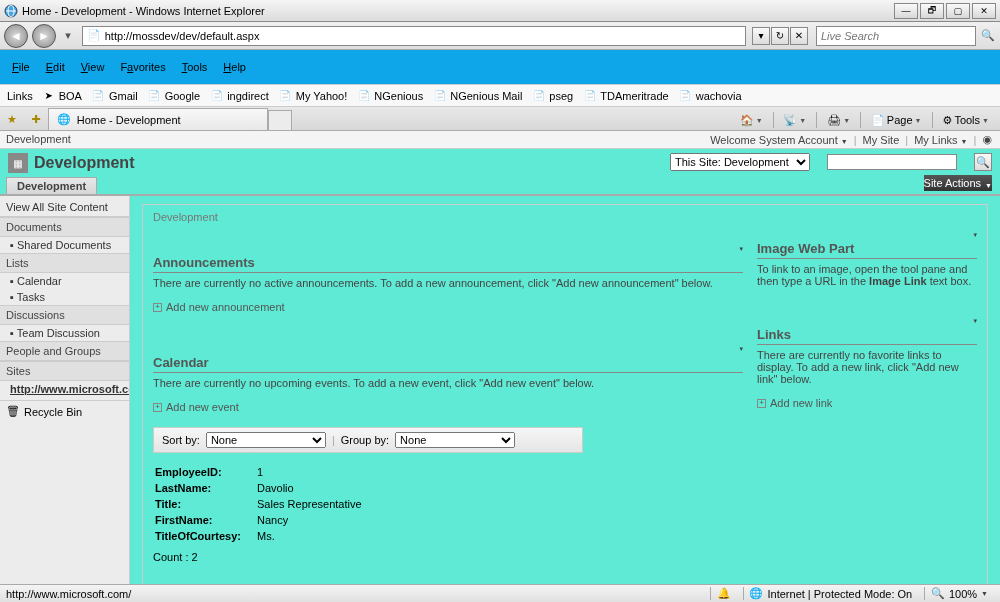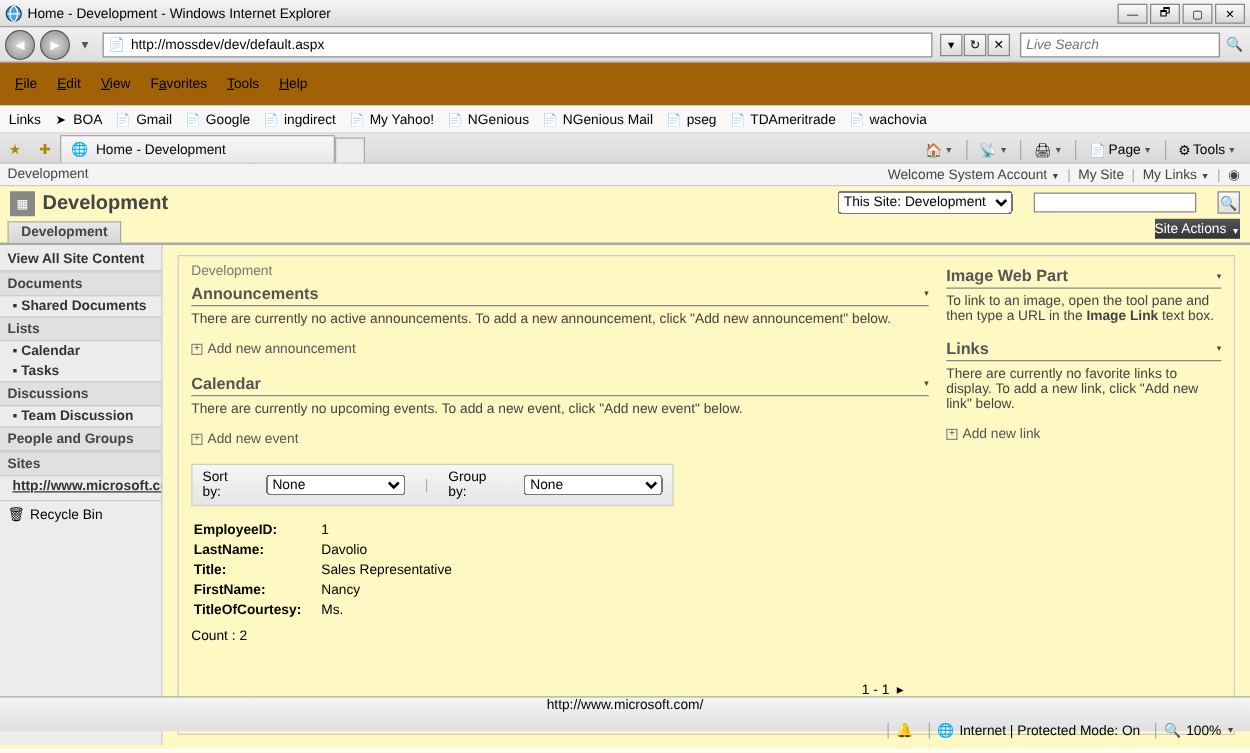--- a/index.html
+++ b/index.html
@@ -12,76 +12,76 @@
 .navbar { background: linear-gradient(#f0f0f0,#dedede); height: 28px; display: flex; align-items: center; padding: 0 4px; border-bottom: 1px solid #aaa; gap:4px; }
 .navbtn { width: 24px; height: 24px; border-radius: 50%; background: radial-gradient(#ddd,#888); border: 1px solid #555; display:flex;align-items:center;justify-content:center; cursor:pointer; color:#fff; font-size:12px;}
 .navsmall { width: 16px; height: 20px; display:flex;align-items:center;justify-content:center; cursor:pointer; color:#555;}
 .addrbox { flex: 1; height: 20px; border: 1px solid #888; background: #fff; display: flex; align-items: center; padding: 0 4px; margin:0 2px; }
 .addrbox .page-icon { width:14px;margin-right:4px;}
 .addrbox input { border:none; outline:none; font-size:11px; width:100%; }
 .addr-controls { display:flex; gap:1px; margin-right:4px;}
 .addr-controls div { width:18px;height:18px;border:1px solid #888;background:linear-gradient(#fafafa,#ddd);display:flex;align-items:center;justify-content:center;cursor:pointer;font-size:10px;}
 .searchbox { width:160px; height:20px; border:1px solid #888; background:#fff; display:flex; align-items:center; padding:0 4px;}
 .searchbox input { border:none;outline:none;font-size:11px;font-style:italic;color:#888;width:100%; }
-.menubar { height: 20px; display:flex; align-items:center; padding: 17px 4px; border-bottom: 1px solid #ccc; background:#a16207;}
+.menubar { height: 20px; display:flex; align-items:center; padding: 17px 4px; border-bottom: 1px solid #ccc; background:#0ea5e9;}
 .menubar span { padding: 2px 8px; cursor:pointer; }
 .menubar span u { text-decoration: underline; }
 .linksbar { height: 22px; display:flex; align-items:center; padding:0 4px; border-bottom:1px solid #ccc; background:#f8f8f8; gap:2px;}
 .linksbar .lbl { padding:0 3px; }
 .linksbar .lk { padding:2px 4px; cursor:pointer; display:flex;align-items:center;gap:3px;}
 .ico16 { width:14px;height:14px;display:inline-flex;align-items:center;justify-content:center;font-size:10px;}
 .tabstrip { height: 24px; background: linear-gradient(#e8e8e8,#d8d8d8); border-bottom:1px solid #aaa; display:flex; align-items:end;}
 .tabstrip .fav { width:24px;height:22px;display:flex;align-items:center;justify-content:center; cursor:pointer; color:#a80;}
 .tabstrip .addfav { width:24px;height:22px;display:flex;align-items:center;justify-content:center; cursor:pointer; color:#a80;}
 .tabstrip .tab { height:22px; min-width:220px; background:linear-gradient(#f8f8f8,#e8e8e8); border:1px solid #aaa; border-bottom:none; display:flex;align-items:center; padding:0 8px; gap:6px; cursor:pointer;}
 .tabstrip .newtab { width:24px;height:20px;border:1px solid #aaa;border-bottom:none;background:#ececec;cursor:pointer;}
 .tabstrip .right { flex:1; display:flex; justify-content:flex-end; align-items:center; gap:3px; padding-right:6px;}
 .toolbtn { height:20px; padding:0 4px; border:1px solid transparent; display:flex;align-items:center;gap:2px; cursor:pointer; font-size:11px;}
 .toolbtn .drp { font-size:7px; color:#555;}
 .sep { width:1px; height:16px; background:#aaa; margin:0 2px;}
-.sp-contentarea { position:relative; height: calc(602px - 22px - 28px - 20px - 22px - 24px - 18px); overflow:hidden; background:#fef9c3;}
+.sp-contentarea { position:relative; height: calc(602px - 22px - 28px - 20px - 22px - 24px - 18px); overflow:hidden; background:#5eead4;}
 .sp-breadcrumb { height:18px; background:#f4f4f4; border-bottom:1px solid #ccc; padding:2px 6px; font-size:11px; color:#444;}
 .sp-topright { position:absolute; right:8px; top:2px; font-size:11px; color:#444; display:flex; gap:6px; align-items:center;}
 .sp-topright a { color:#444; text-decoration:none; cursor:pointer;}
 .sp-topright .sepv { color:#aaa;}
 .sp-heading { padding:4px 8px 0 8px; display:flex; align-items:center; gap:6px;}
 .sp-heading .logo { width:20px;height:20px;background:#888; display:flex;align-items:center;justify-content:center;color:#fff;font-size:10px;}
 .sp-heading h1 { font-size:16px; font-weight:bold; color:#444;}
 .sp-search { position:absolute; right:8px; top:22px; display:flex; gap:17px; align-items:center;}
 .sp-search select { font-size:11px; width:140px; height:18px;}
 .sp-search input { font-size:11px; width:130px; height:16px; border:1px solid #888; padding:0 2px;}
 .sp-search .go { width:18px;height:18px; border:1px solid #888; background:linear-gradient(#fafafa,#ddd); display:flex;align-items:center;justify-content:center;cursor:pointer;}
 .sp-siteactions { position:absolute; right:8px; top:44px; background:linear-gradient(#555,#333); color:#fff; font-size:11px; padding:2px 0; cursor:pointer; display:flex;align-items:flex-end;gap:4px;}
 .sp-tabs { margin-top:4px; border-bottom:2px solid #aaa; padding-left:6px;}
 .sp-tab { display:inline-block; background:linear-gradient(#e8e8e8,#d6d6d6); border:1px solid #aaa; border-bottom:none; padding:2px 10px; font-weight:bold; font-size:11px; color:#444; cursor:pointer;}
 .sp-body { display:flex; height:calc(100% - 68px);}
 .sp-left { width:130px; background:#ececec; border-right:1px solid #ccc; padding:2px 0; overflow:hidden;}
-.sp-left .hdr { font-weight:bold; padding:3px 6px; background:#e0e0e0; color:#444; font-size:11px;}
+.sp-left .hdr { font-weight:normal; padding:3px 6px; background:#e0e0e0; color:#444; font-size:11px;}
 .sp-left .hdr.bordered { border-top:1px solid #ccc; border-bottom:1px solid #ccc;}
-.sp-left a { display:block; padding:2px 10px; color:#333; text-decoration:none; font-size:11px; cursor:pointer;font-weight:bold;}
+.sp-left a { display:block; padding:2px 10px; color:#333; text-decoration:none; font-size:11px; cursor:pointer;}
 .sp-left a.view { padding:3px 6px; border-bottom:1px solid #ccc;}
 .sp-left a.ext { font-weight:bold; text-decoration:underline; }
 .sp-left .recycle { padding:4px 6px; display:flex; align-items:center; gap:4px; border-top:1px solid #ccc; margin-top:3px;}
 .sp-main { flex:1; padding:8px 12px; overflow:hidden; position:relative;}
 .sp-main-inner { border:1px solid #ccc; height: 100%; padding:6px 10px; display:flex; gap:14px;}
 .sp-center { flex:1; }
 .sp-right { width:220px; }
 .wp-title { font-size:12px; border-bottom:1px solid #888; padding:2px 0; color:#555; display:flex; justify-content:space-between; align-items:center;}
-.wp-title b { font-size:13px;}
+.wp-title b { font-size:13px;margin-top:28px;}
 .wp-body { font-size:11px; color:#444; padding:4px 0 10px 0;}
 .wp-add { color:#555; cursor:pointer; display:flex; align-items:center; gap:4px; font-size:11px; padding:2px 0;}
 .wp-add .sq { width:9px;height:9px;border:1px solid #888;display:flex;align-items:center;justify-content:center;font-size:8px;line-height:8px;}
 .crumb { color:#777; font-size:11px; margin-bottom:2px;}
-.sort-bar { margin-top:12px; background:linear-gradient(#f6f6f6,#e5e5e5); border:1px solid #ccc; padding:4px 8px; display:flex; align-items:center; gap:16px; font-size:11px; width:386px;}
+.sort-bar { margin-top:12px; background:linear-gradient(#f6f6f6,#e5e5e5); border:1px solid #ccc; padding:4px 8px; display:flex; align-items:center; gap:6px; font-size:11px; width:430px;}
 .sort-bar select { font-size:11px; width:120px;}
 .detail-block { margin-top:10px; font-size:11px;}
 .detail-block table td { padding:1px 6px 1px 0; font-size:11px;}
 .detail-block table td:first-child { font-weight:bold; width:100px;}
 .pager { text-align:right; margin-top:30px; font-size:11px; padding-right:20px; display:flex; justify-content:flex-end; align-items:center; gap:6px;}
-.statusbar { position:absolute; bottom:17px; left:0; right:0; height:28px; background:linear-gradient(#f4f4f4,#e0e0e0); border-top:1px solid #aaa; display:flex; align-items:center; font-size:11px; padding:0 6px; gap:8px;flex-direction:column;}
+.statusbar { position:absolute; bottom:0; left:0; right:0; height:18px; background:linear-gradient(#f4f4f4,#e0e0e0); border-top:1px solid #aaa; display:flex; align-items:center; font-size:11px; padding:0 6px; gap:8px;}
 .statusbar .sec { margin-left:auto; display:flex; align-items:center; gap:6px;}
 .statusbar .cell { border-left:1px solid #aaa; padding:0 6px; display:flex;align-items:center;gap:4px;}
 .dd-caret { font-size:7px; color:#444; }
 </style>
 </head>
 <body>
 
 <div class="titlebar">
   <span class="ie-icon">
    <svg width="14" height="14" viewBox="0 0 14 14">

